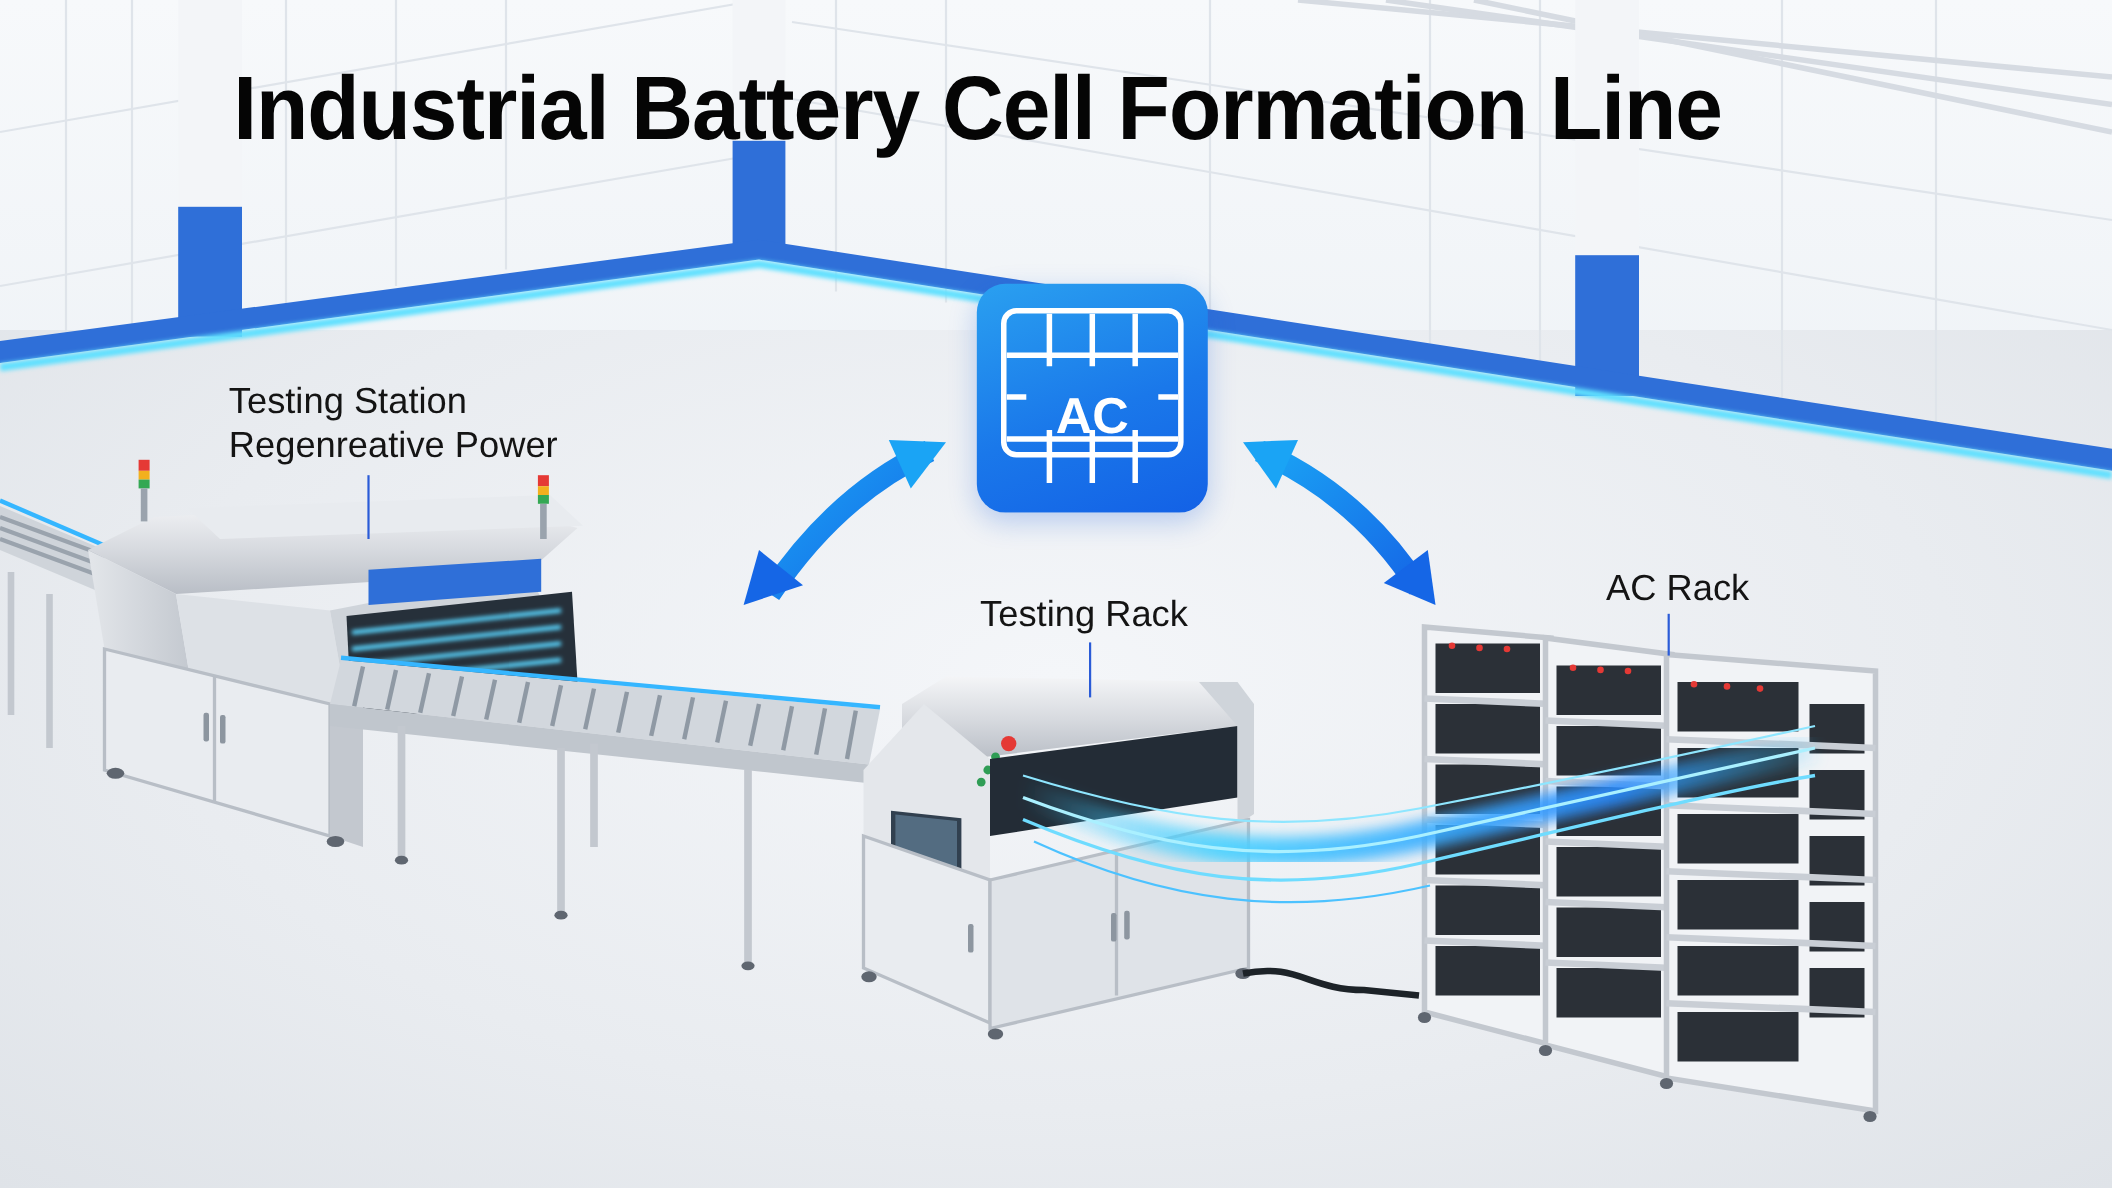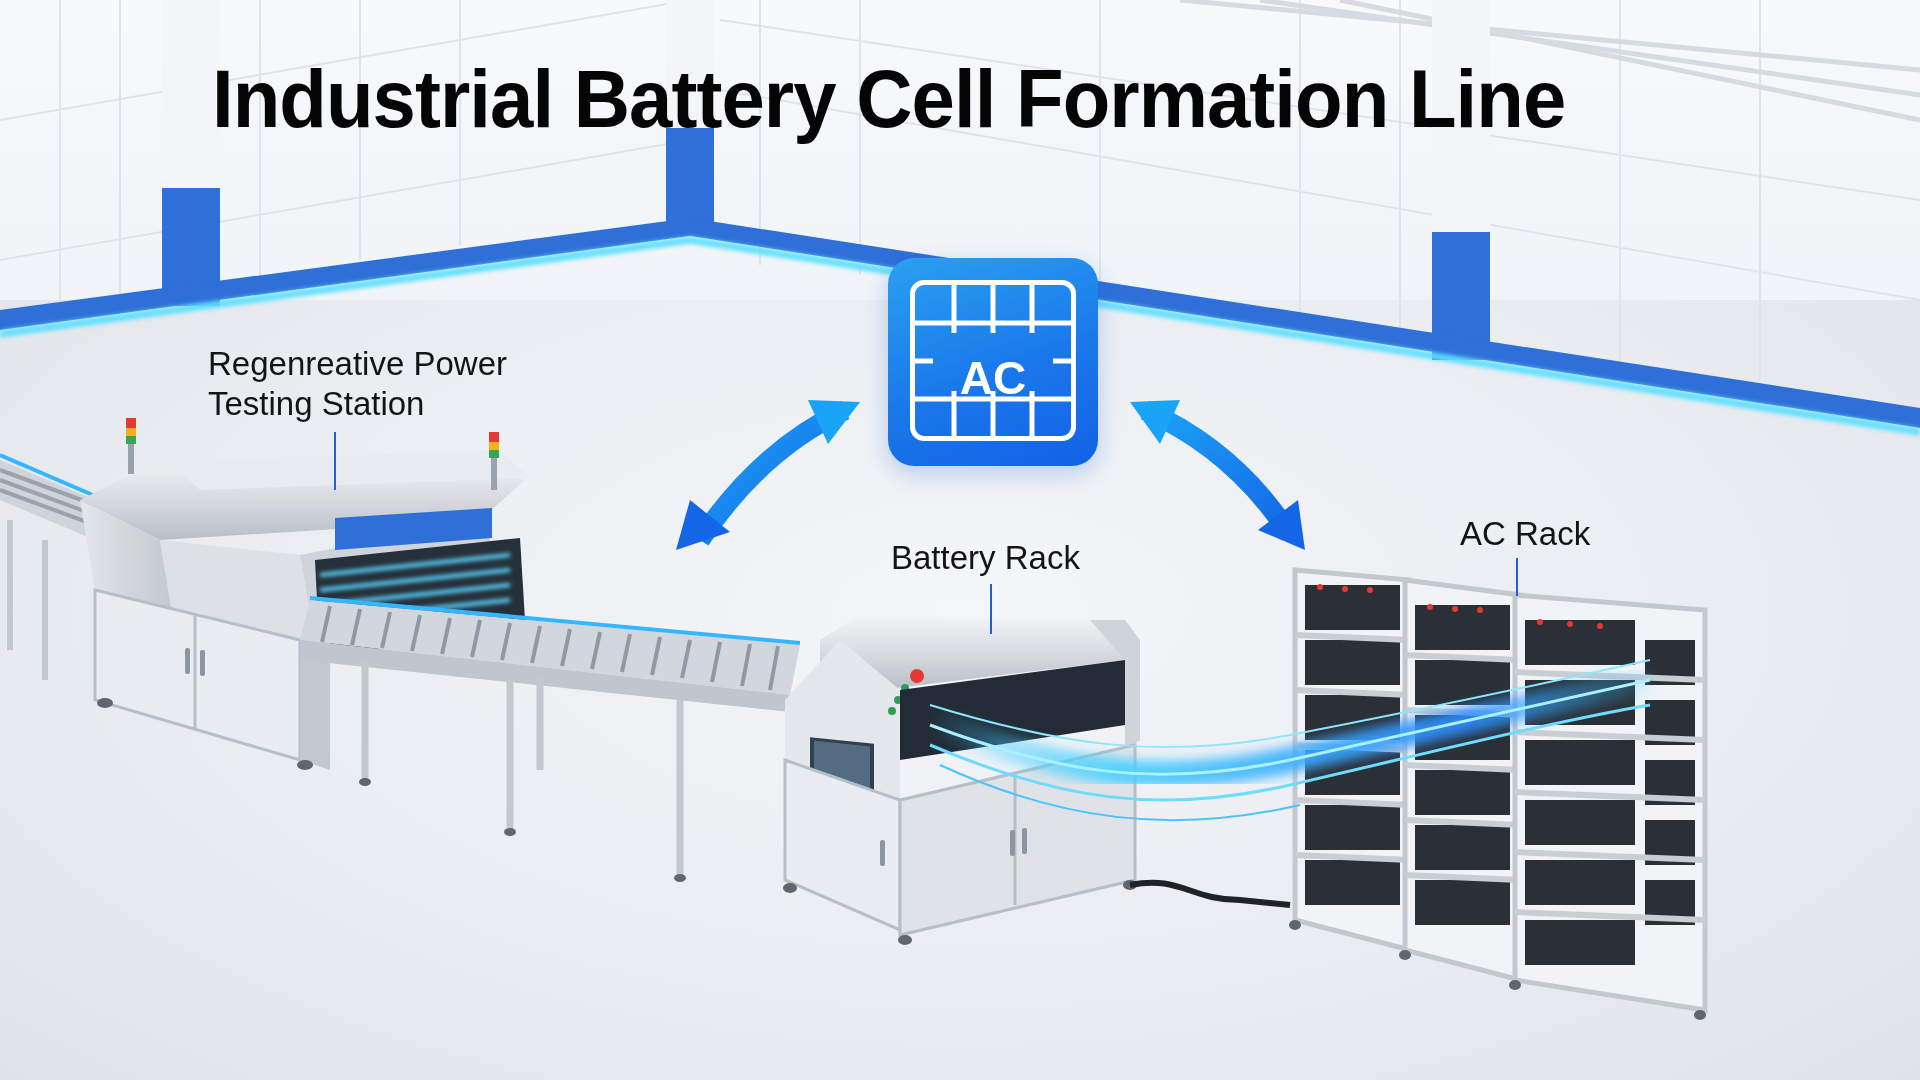--- a/index.html
+++ b/index.html
@@ -28,21 +28,21 @@
     white-space: nowrap;
   }
   .leader { position: absolute; width: 2px; background: #2a5bd7; }
   .ac-icon {
     position: absolute; left: 888px; top: 258px; width: 210px; height: 208px;
     border-radius: 26px;
     background: linear-gradient(160deg, #2aa0f0 0%, #1a78ea 55%, #1361e6 100%);
     box-shadow: 0 8px 24px rgba(20,90,220,0.25);
   }
   .ac-grid {
-    position: absolute; left: 22px; top: 22px; width: 166px; height: 161px;
+    position: absolute; left: 22px; top: 22px; width: 166px; height: 136px;
     border: 5px solid #fff; border-radius: 14px; box-sizing: border-box;
   }
   .ac-text {
     position: absolute; left: 0; right: 0; top: 66px; text-align: center;
     color: #fff; font-size: 46px; font-weight: 700;
   }
   svg { position: absolute; left: 0; top: 0; }
 </style>
 </head>
 <body>
@@ -355,23 +355,23 @@
             <line x1="138" y1="76" x2="156" y2="76"></line>
         </g>
       </svg>
       <div class="ac-text">AC</div>
     </div>
   </div>
 
   <h1 class="title">Industrial Battery Cell Formation Line</h1>
 
   <div class="label" style="left:208px; top:344px;">
+    <div>Testing Station</div>
     <div>Regenreative Power</div>
-    <div>Testing Station</div>
   </div>
   <div class="leader" style="left:334px; top:432px; height:58px;"></div>
 
-  <div class="label" style="left:891px; top:538px;">Battery Rack</div>
+  <div class="label" style="left:891px; top:538px;">Testing Rack</div>
   <div class="leader" style="left:990px; top:584px; height:50px;"></div>
 
   <div class="label" style="left:1460px; top:514px;">AC Rack</div>
   <div class="leader" style="left:1516px; top:558px; height:38px;"></div>
 </div>
 
 </body></html>

